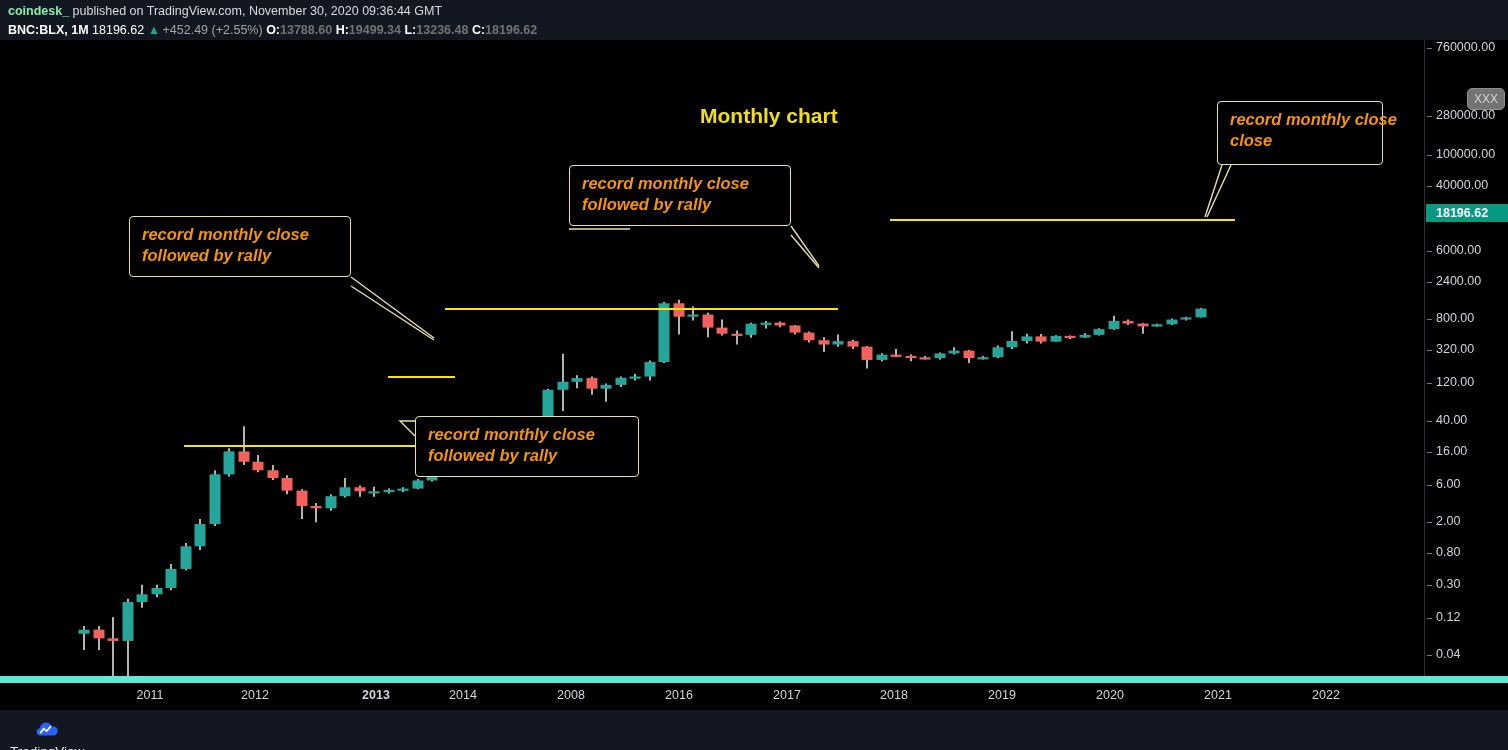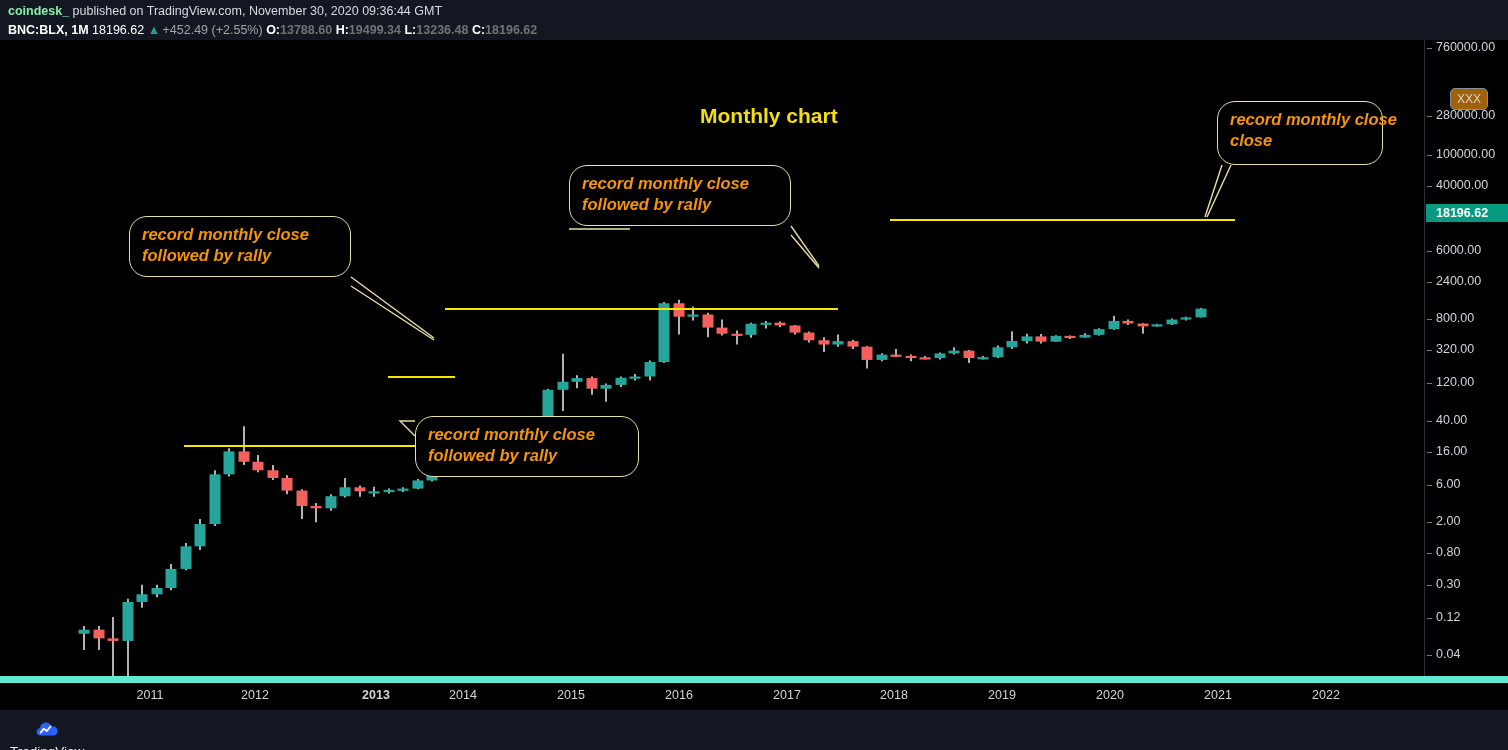--- a/index.html
+++ b/index.html
@@ -22,34 +22,34 @@
   .plot{position:absolute;left:0;top:40px;width:1424px;height:636px;background:#000000;overflow:hidden;}
   .plot svg{position:absolute;left:0;top:0;}
 
   
   .paxis{position:absolute;left:1424px;top:40px;width:84px;height:636px;background:#000000;border-left:1px solid #2a2e39;}
   .ptick{position:absolute;left:0;font-size:12.5px;color:#d1d4dc;white-space:nowrap;}
   .ptick .dash{position:absolute;left:2px;top:50%;width:5px;height:1px;background:#787b86;}
   .ptick .txt{position:absolute;left:11px;top:-8px;}
   .plast{position:absolute;left:1px;height:18px;background:#089981;color:#ffffff;font-size:12.5px;font-weight:bold;
          display:flex;align-items:center;padding-left:10px;width:83px;box-sizing:border-box;}
-  .xxx{position:absolute;left:25px;top:48px;width:36px;height:20px;border:1px solid #8a8d96;border-radius:5px;
-       display:flex;align-items:center;justify-content:center;font-size:12px;color:#d1d4dc;background:#a16207;}
+  .xxx{position:absolute;left:42px;top:48px;width:36px;height:20px;border:1px solid #8a8d96;border-radius:5px;
+       display:flex;align-items:center;justify-content:center;font-size:12px;color:#d1d4dc;background:#737373;}
 
   
   .taxis{position:absolute;left:0;top:676px;width:1508px;height:34px;background:#000000;border-top:7px solid #5eead4;}
   .ttick{position:absolute;top:5px;font-size:12.5px;color:#d1d4dc;transform:translateX(-50%);}
 
   
   .footer{position:absolute;left:0;top:710px;width:1508px;height:40px;background:#131722;}
   .tv-logo{position:absolute;left:10px;top:11px;display:flex;align-items:center;gap:7px;flex-direction:column;}
   .tv-name{font-size:13.5px;color:#e7e9ea;}
 
   
-  .callout{position:absolute;background:#000000;border:1.3px solid #e8e0a8;border-radius:18px;
+  .callout{position:absolute;background:#000000;border:1.3px solid #e8e0a8;border-radius:4px;
            padding:7px 26px 8px 12px;box-sizing:border-box;}
   .callout span{display:block;color:#f5930a;font-size:16.5px;font-weight:bold;font-style:italic;line-height:1.26;white-space:nowrap;}
   .ann-title{position:absolute;color:#f2df12;font-size:21px;font-weight:bold;white-space:nowrap;}
 </style>
 </head>
 <body>
 
 <div id="root">
 
   <div class="hdr">
@@ -499,21 +499,21 @@
     <div class="plast" id="plast" style="top: 164px;">18196.62</div>
     <div class="xxx">XXX</div>
   </div>
 
   <div class="taxis">
     <div id="tticks">
         <div class="ttick" style="left: 150px;">2011</div>
         <div class="ttick" style="left: 255px;">2012</div>
         <div class="ttick" style="left: 376px; font-weight: bold;">2013</div>
         <div class="ttick" style="left: 463px;">2014</div>
-        <div class="ttick" style="left: 571px;">2015</div>
+        <div class="ttick" style="left: 571px;">2008</div>
         <div class="ttick" style="left: 679px;">2016</div>
         <div class="ttick" style="left: 787px; text-align: right;">2017</div>
         <div class="ttick" style="left: 894px;">2018</div>
         <div class="ttick" style="left: 1002px;">2019</div>
         <div class="ttick" style="left: 1110px;">2020</div>
         <div class="ttick" style="left: 1218px;">2021</div>
         <div class="ttick" style="left: 1326px;">2022</div>
       </div>
   </div>
 

